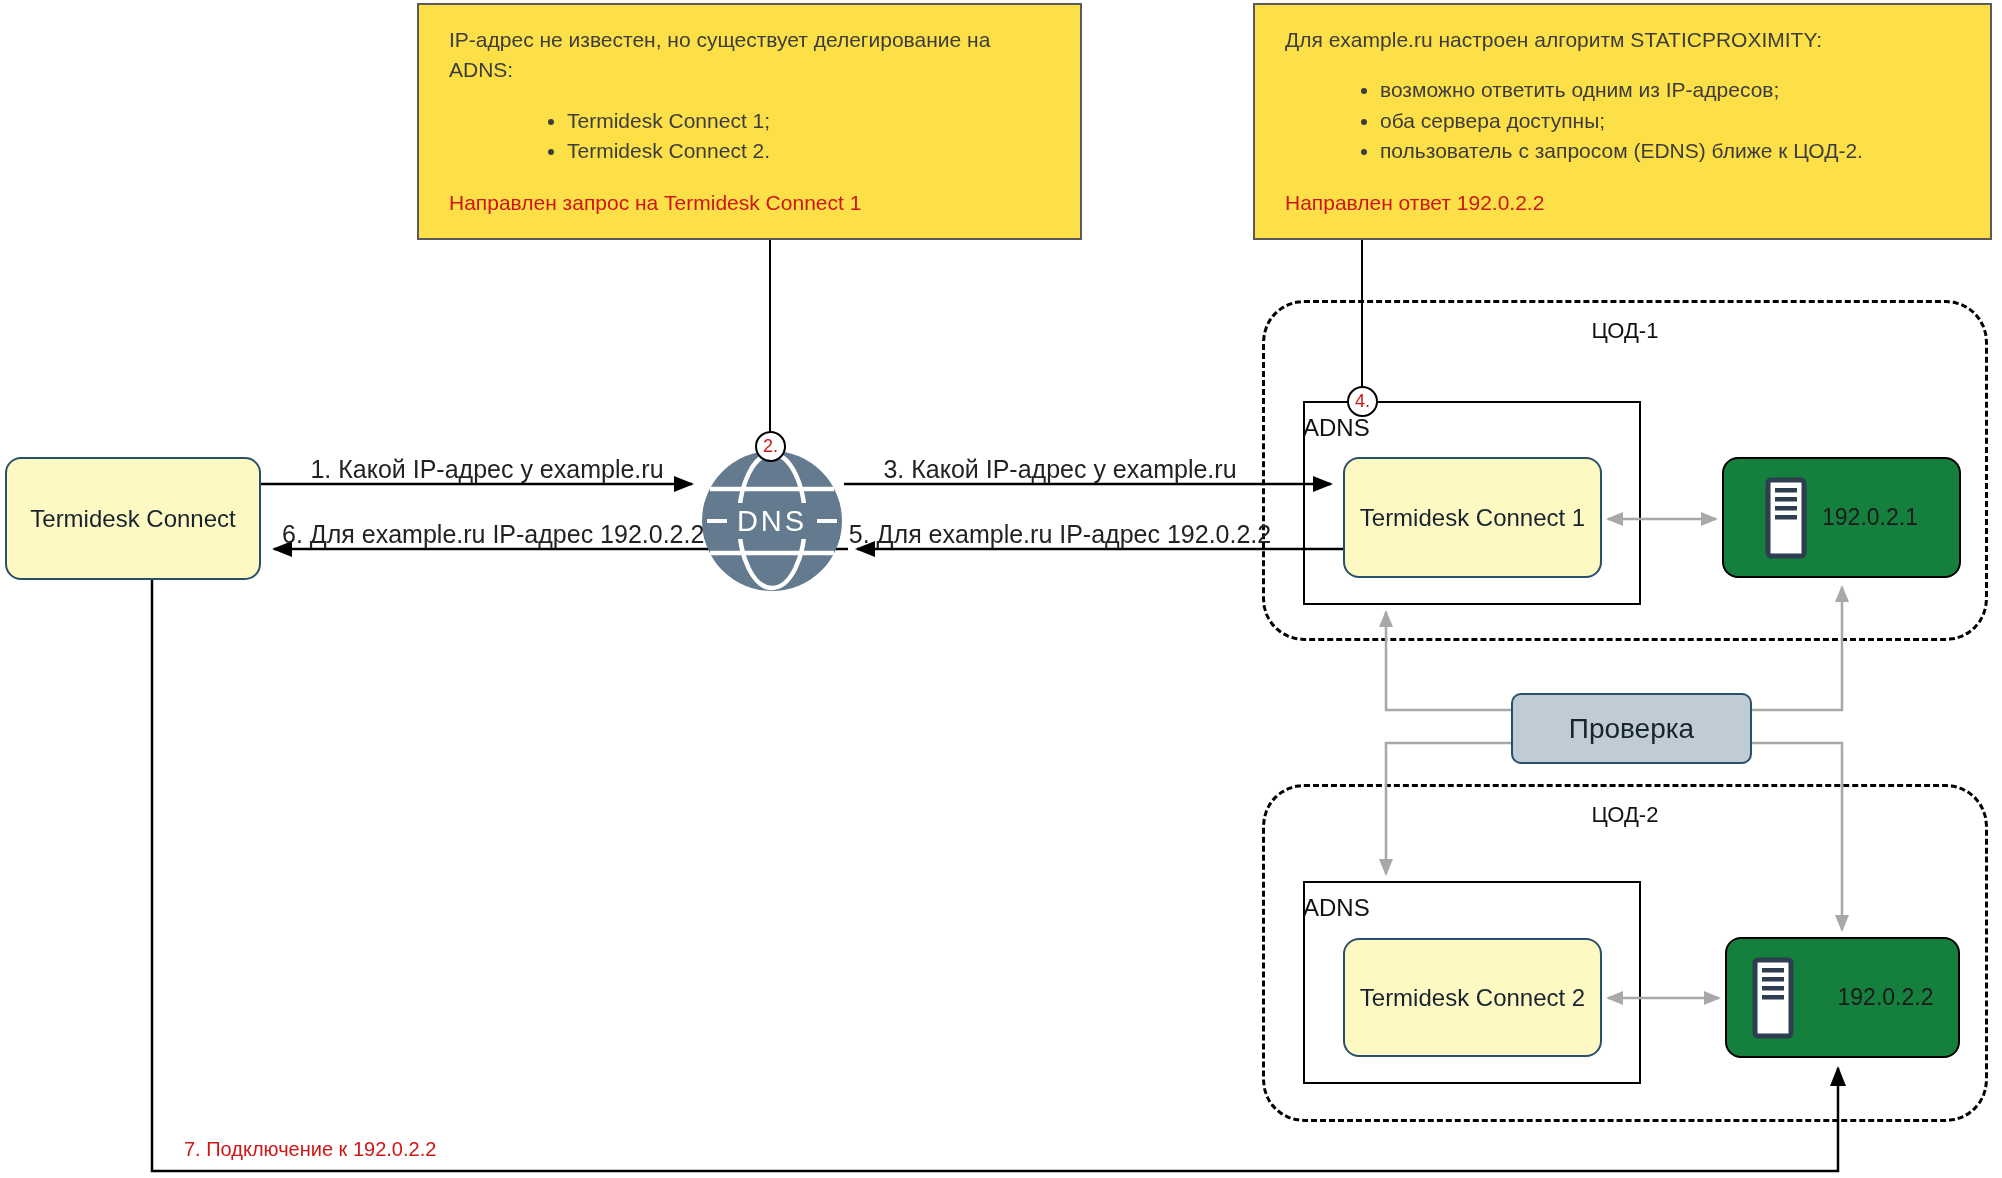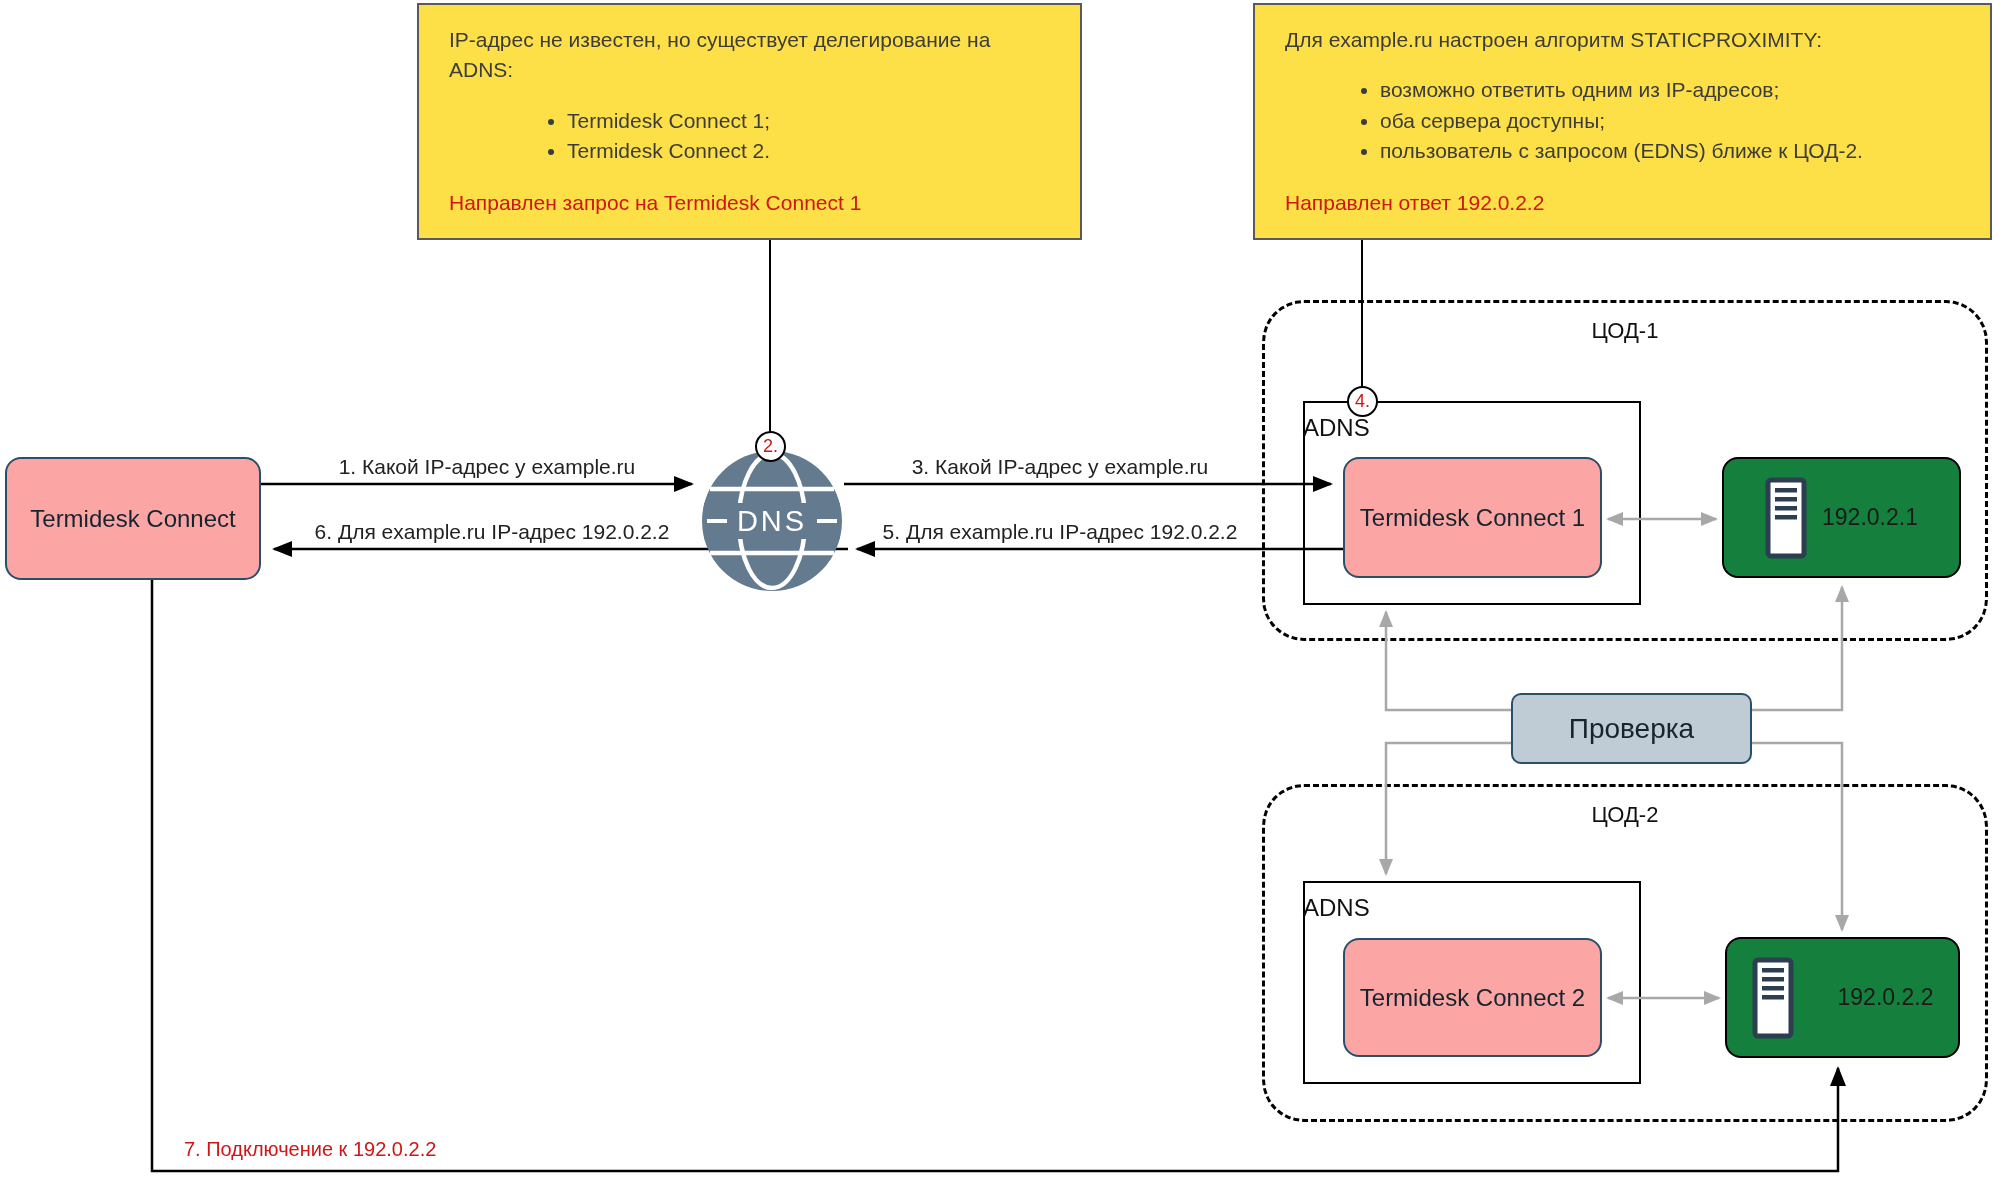--- a/index.html
+++ b/index.html
@@ -17,31 +17,31 @@
   .note li{line-height:1.45;}
   .note .result{margin-top:auto;color:#cf1616;}
 
   
   .dc{border:3px dashed #000;border-radius:42px;background:transparent;}
   .dc-title{font-size:22px;color:#111;text-align:center;}
 
   
   .adns{background:#fff;border:2.5px solid #000;}
   .adns-label{font-size:24px;color:#111;text-align:left;}
-  .bluenode{background:#fca5a5;border:2.5px solid #29506a;border-radius:16px;
+  .bluenode{background:#fef9c3;border:2.5px solid #29506a;border-radius:16px;
             display:flex;align-items:center;justify-content:center;
             font-size:24px;color:#16242e;}
   .server{background:#15803d;border:2.5px solid #000;border-radius:16px;
           display:flex;align-items:center;justify-content:center;gap:15px;
           font-size:23px;color:#1a1a1a;}
   .checker{background:#bfccd6;border:2.5px solid #29506a;border-radius:10px;
            display:flex;align-items:center;justify-content:center;
            font-size:28px;color:#16242e;}
 
-  .arrow-label{font-size:21px;color:#222;text-align:center;white-space:nowrap;}
+  .arrow-label{font-size:25px;color:#222;text-align:center;white-space:nowrap;}
   .circle-step{background:#fff;border:2px solid #000;border-radius:50%;
                color:#cf1616;font-size:18px;display:flex;align-items:center;justify-content:center;}
   .step7{font-size:20px;color:#cf1616;white-space:nowrap;}
   svg.layer{position:absolute;left:0;top:0;pointer-events:none;}
 </style>
 </head>
 <body>
 
 <div id="canvas">
 

